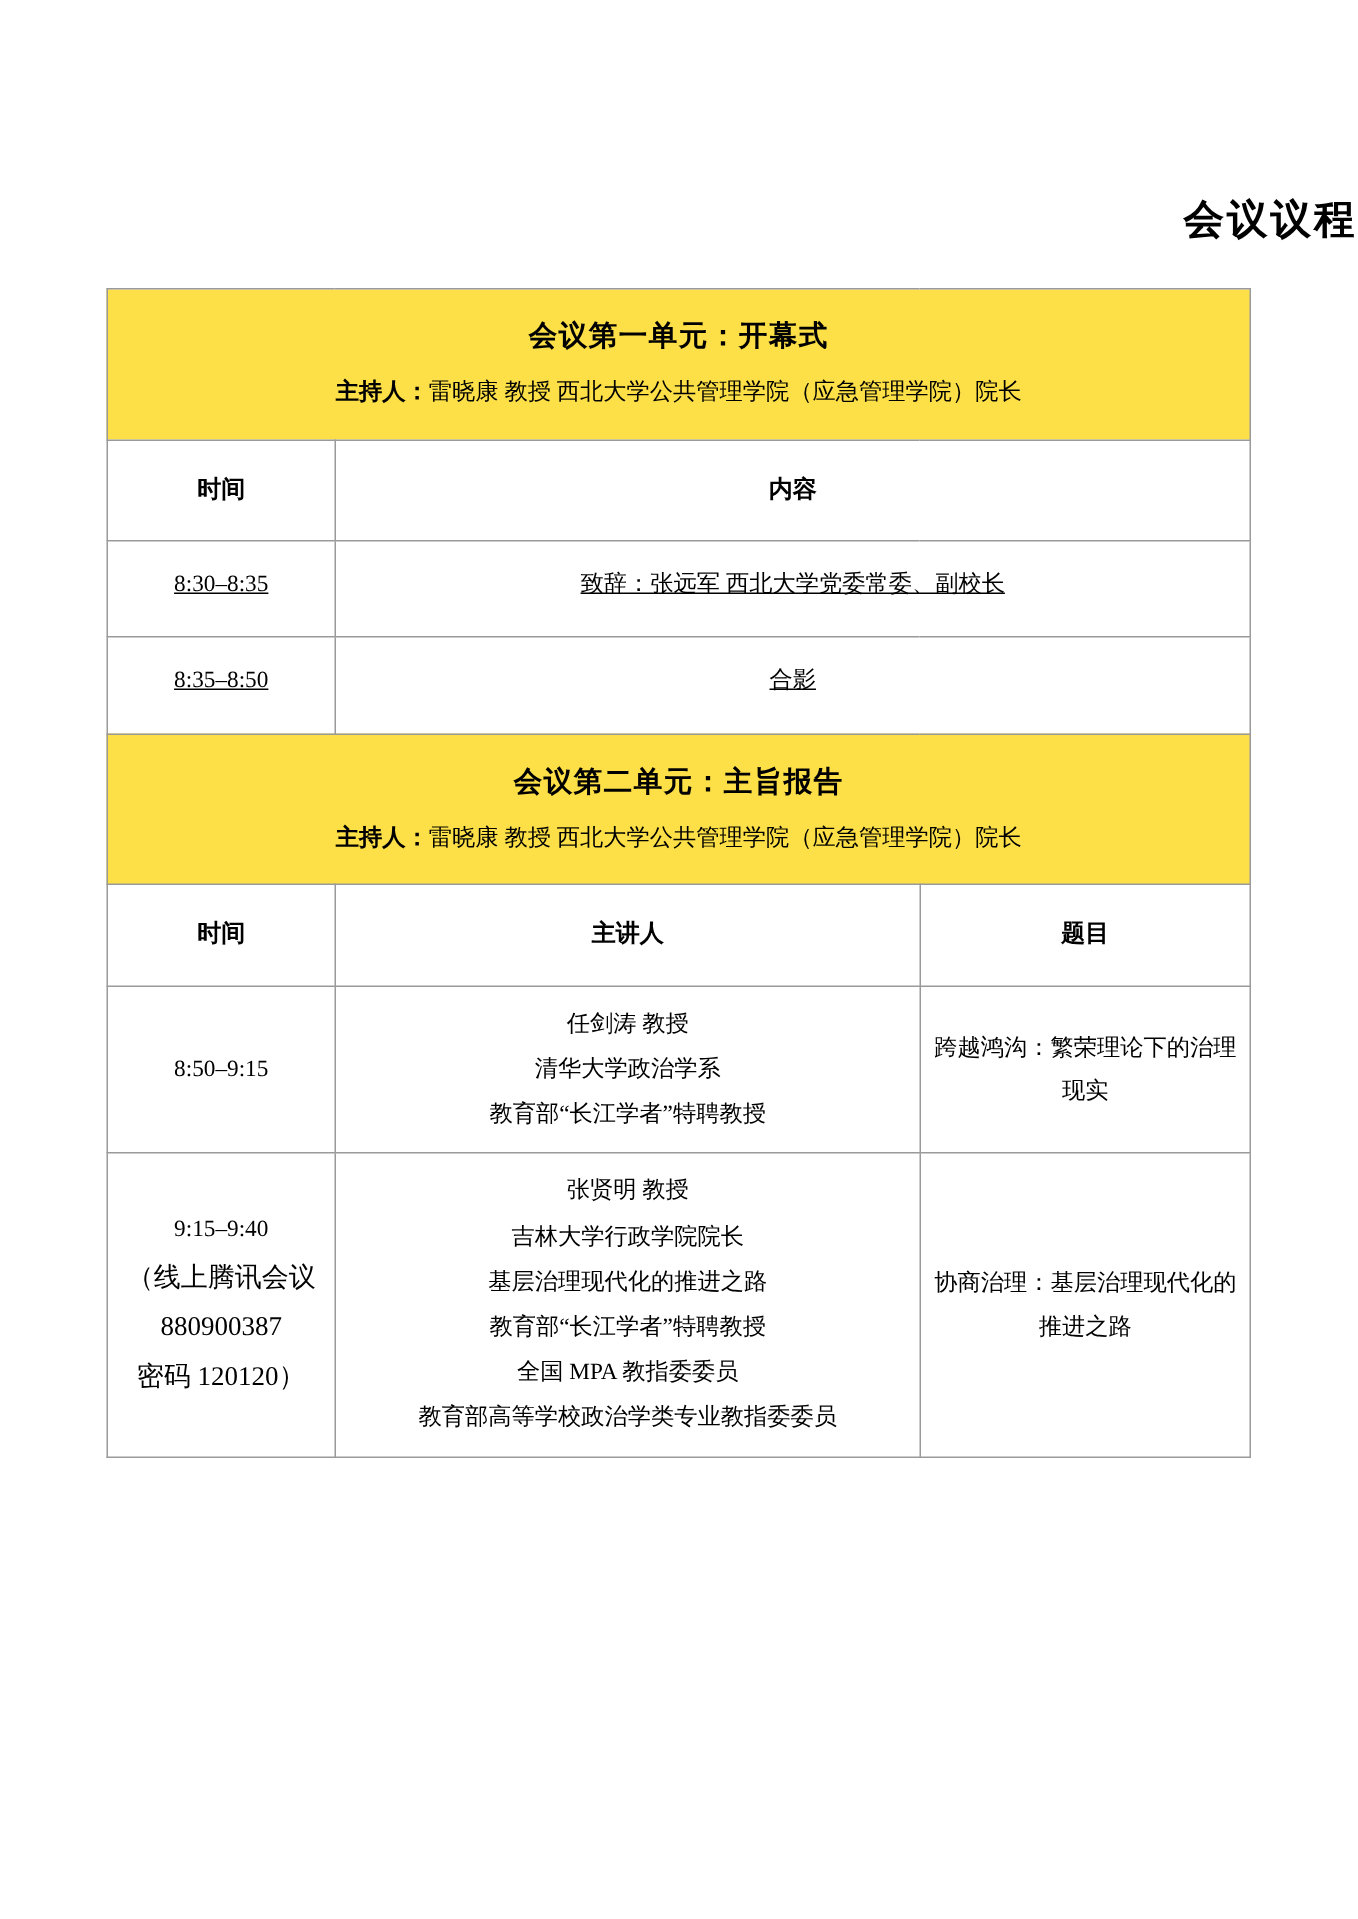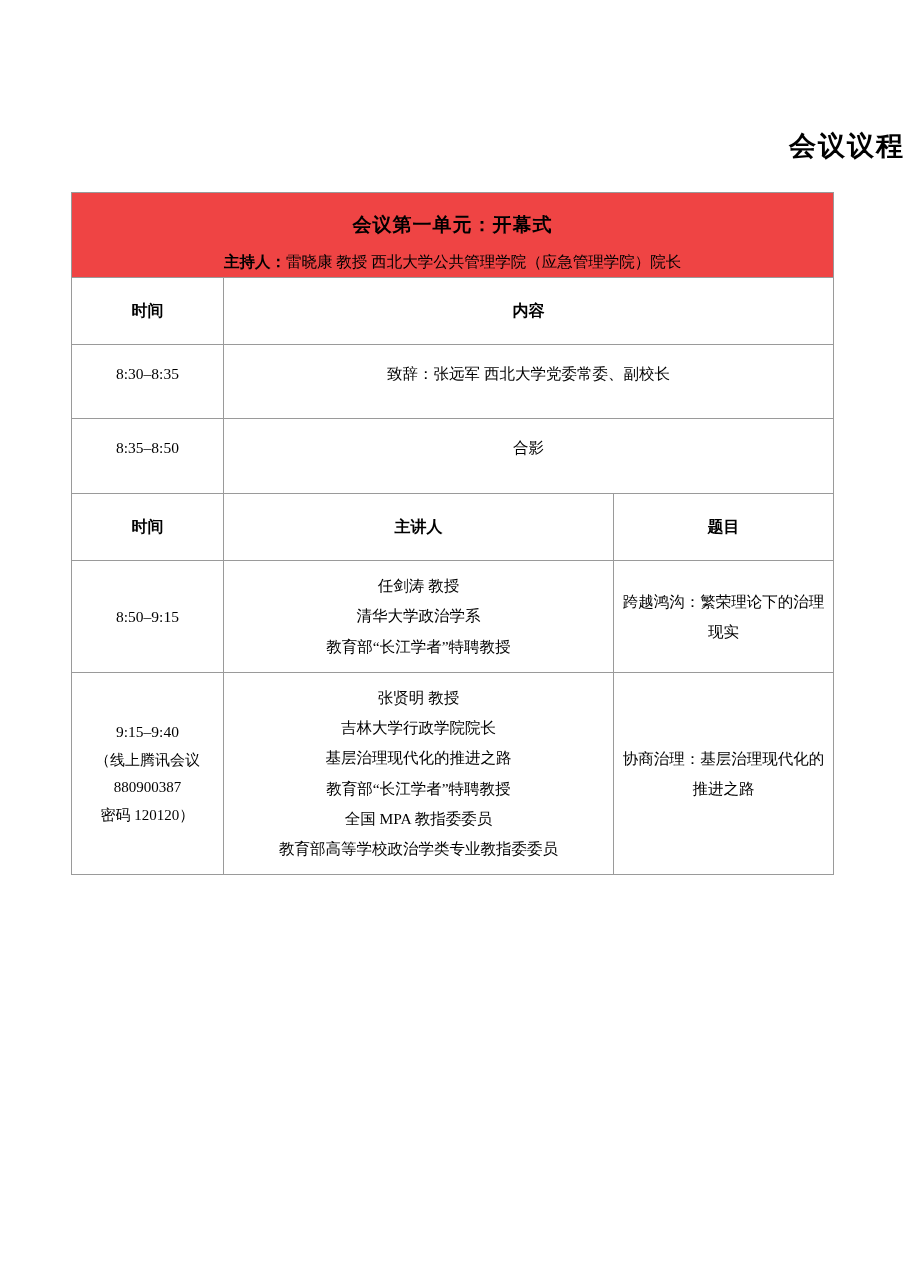--- a/index.html
+++ b/index.html
@@ -37,22 +37,22 @@
   }
   .agenda-table td {
     border: 1px solid #9a9a9a;
     vertical-align: middle;
     text-align: center;
     font-size: 15.5px;
     line-height: 1.9;
     padding: 10px 6px;
   }
   .section-band td {
-    background: #ef4444;
-    padding: 14px 10px 0 10px;
+    background: #fde047;
+    padding: 14px 10px 16px 10px;
   }
   .section-title {
     font-size: 19px;
     font-weight: bold;
     letter-spacing: 1px;
     margin-bottom: 4px;
   }
   .section-host {
     font-size: 15.5px;
   }
@@ -62,22 +62,22 @@
   .col-head td {
     font-weight: bold;
     font-size: 16px;
     padding: 18px 6px;
     margin-top: 48px;
   }
   .c-time { width: 152px; }
   .c-speaker { width: 390px; }
   .c-topic { width: 220px; }
   .multi-line > div { line-height: 1.95; }
-  .time-cell .sub { font-size: 15px; line-height: 1.85; }
-  .row-tall td { padding-top: 14px; padding-bottom: 30px; }
+  .time-cell .sub { font-size: 18px; line-height: 1.85; }
+  .row-tall td { padding-top: 14px; padding-bottom: 20px; text-decoration: underline; }
 </style>
 </head>
 <body>
 
 <div class="page">
 
   <div class="doc-title">会议议程</div>
 
   <table class="agenda-table">
     <colgroup>
@@ -103,20 +103,28 @@
 
       <tr class="row-tall">
         <td>8:30–8:35</td>
         <td colspan="2">致辞：张远军 西北大学党委常委、副校长</td>
       </tr>
       <tr class="row-tall">
         <td>8:35–8:50</td>
         <td colspan="2">合影</td>
       </tr>
 
+      <tr class="section-band">
+        <td colspan="3">
+          <div class="section-title">会议第二单元：主旨报告</div>
+          <div class="section-host">
+            <span class="host-label">主持人：</span><span>雷晓康 教授 西北大学公共管理学院（应急管理学院）院长</span>
+          </div>
+        </td>
+      </tr>
 
       <tr class="col-head">
         <td>时间</td>
         <td>主讲人</td>
         <td>题目</td>
       </tr>
 
       <tr>
         <td class="time-cell">
           <div>8:50–9:15</div>

